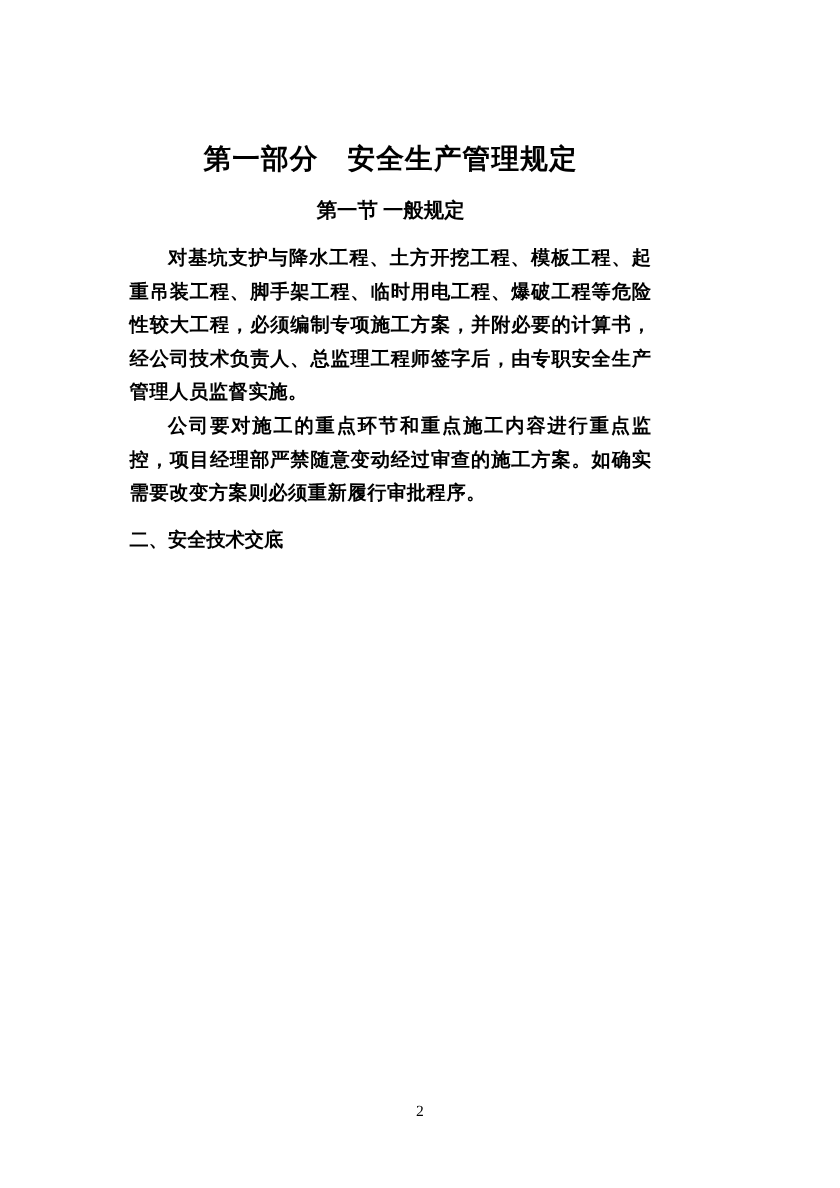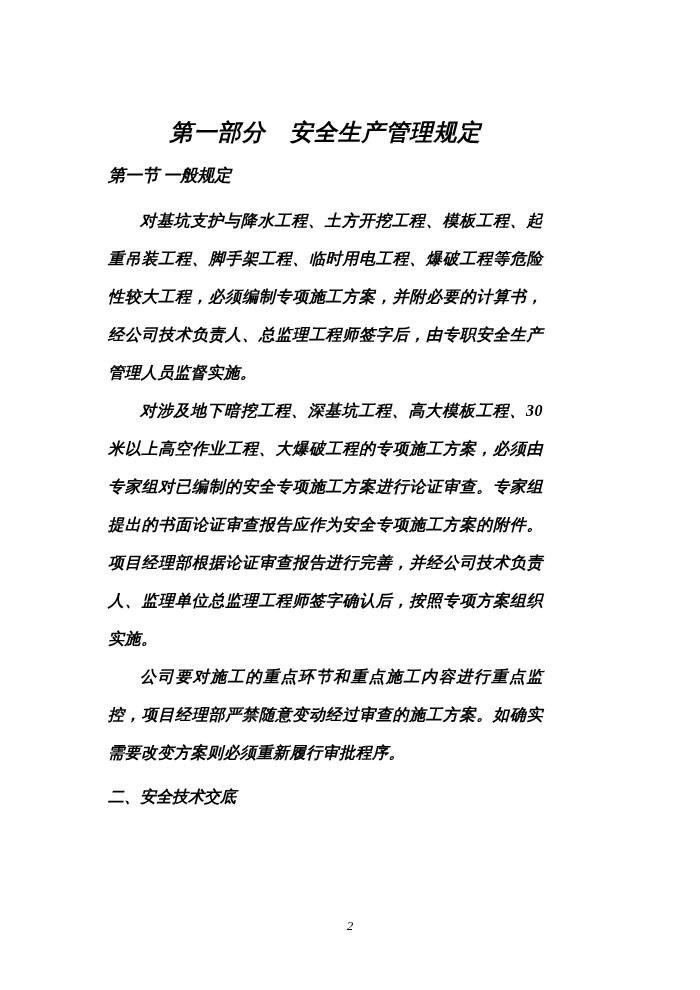--- a/index.html
+++ b/index.html
@@ -11,51 +11,51 @@
     position: relative;
     width: 592px;
     height: 990px;
     margin: 0 auto;
     background: #ffffff;
     box-sizing: border-box;
     padding: 118px 103px 0 54px;
     font-family: "Liberation Serif", serif;
     color: #000000;
     overflow: hidden;
-    font-style: italic;
   }
   .doc-title {
     margin: 0 0 16px 0;
     text-align: center;
     font-size: 23px;
     font-weight: bold;
     letter-spacing: 1px;
     line-height: 1.3;
   }
   .doc-subtitle {
     margin: 0 0 14px 0;
+    text-align: center;
     font-size: 17px;
     font-weight: bold;
     line-height: 1.4;
   }
   .sec-heading {
     margin: 16px 0 8px 0;
     font-size: 16px;
     font-weight: bold;
     line-height: 1.4;
   }
   .sec-heading.second {
     margin-top: 14px;
     margin-bottom: 10px;
   }
   p.body-para {
     margin: 0;
     font-size: 16px;
     font-weight: bold;
-    line-height: 38px;
+    line-height: 28px;
     text-align: justify;
     text-indent: 2em;
     letter-spacing: 0.5px;
     word-break: break-all;
   }
   .page-number {
     position: absolute;
     left: 0;
     right: 0;
     bottom: 56px;
@@ -70,21 +70,20 @@
 
 <div class="page">
 
   <h1 class="doc-title">第一部分　安全生产管理规定</h1>
 
   <h2 class="doc-subtitle">第一节 一般规定</h2>
 
 
   <p class="body-para">对基坑支护与降水工程、土方开挖工程、模板工程、起重吊装工程、脚手架工程、临时用电工程、爆破工程等危险性较大工程，必须编制专项施工方案，并附必要的计算书，经公司技术负责人、总监理工程师签字后，由专职安全生产管理人员监督实施。</p>
 
-  <p class="body-para">对涉及地下暗挖工程、深基坑工程、高大模板工程、30 米以上高空作业工程、大爆破工程的专项施工方案，必须由专家组对已编制的安全专项施工方案进行论证审查。专家组提出的书面论证审查报告应作为安全专项施工方案的附件。项目经理部根据论证审查报告进行完善，并经公司技术负责人、监理单位总监理工程师签字确认后，按照专项方案组织实施。</p>
 
   <p class="body-para">公司要对施工的重点环节和重点施工内容进行重点监控，项目经理部严禁随意变动经过审查的施工方案。如确实需要改变方案则必须重新履行审批程序。</p>
 
   <h3 class="sec-heading second">二、安全技术交底</h3>
 
 
   <div class="page-number">2</div>
 
 </div>
 

